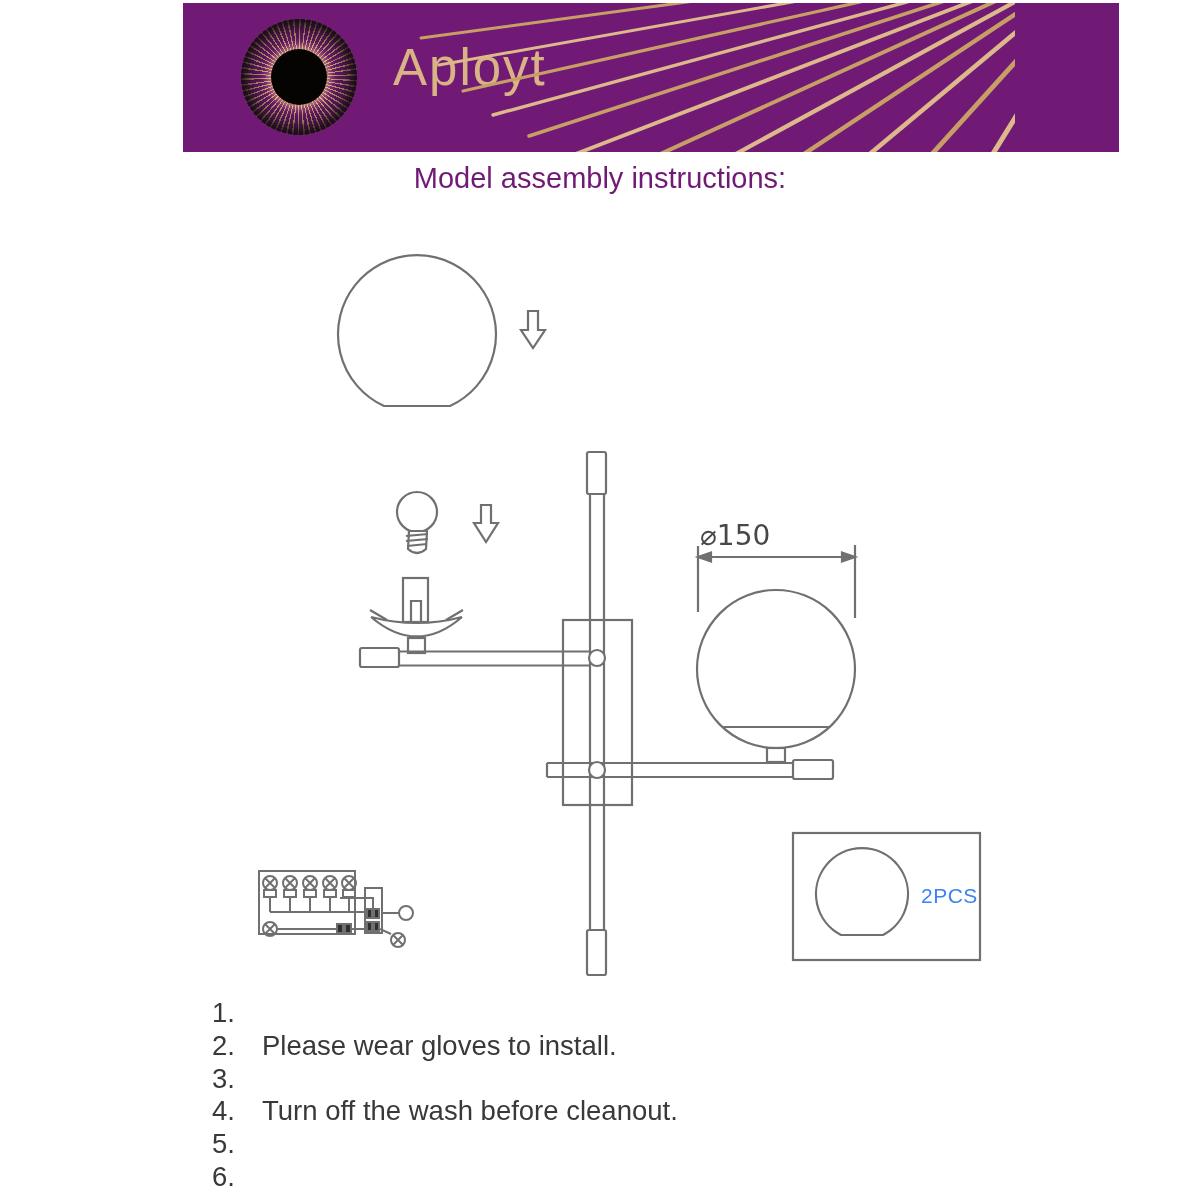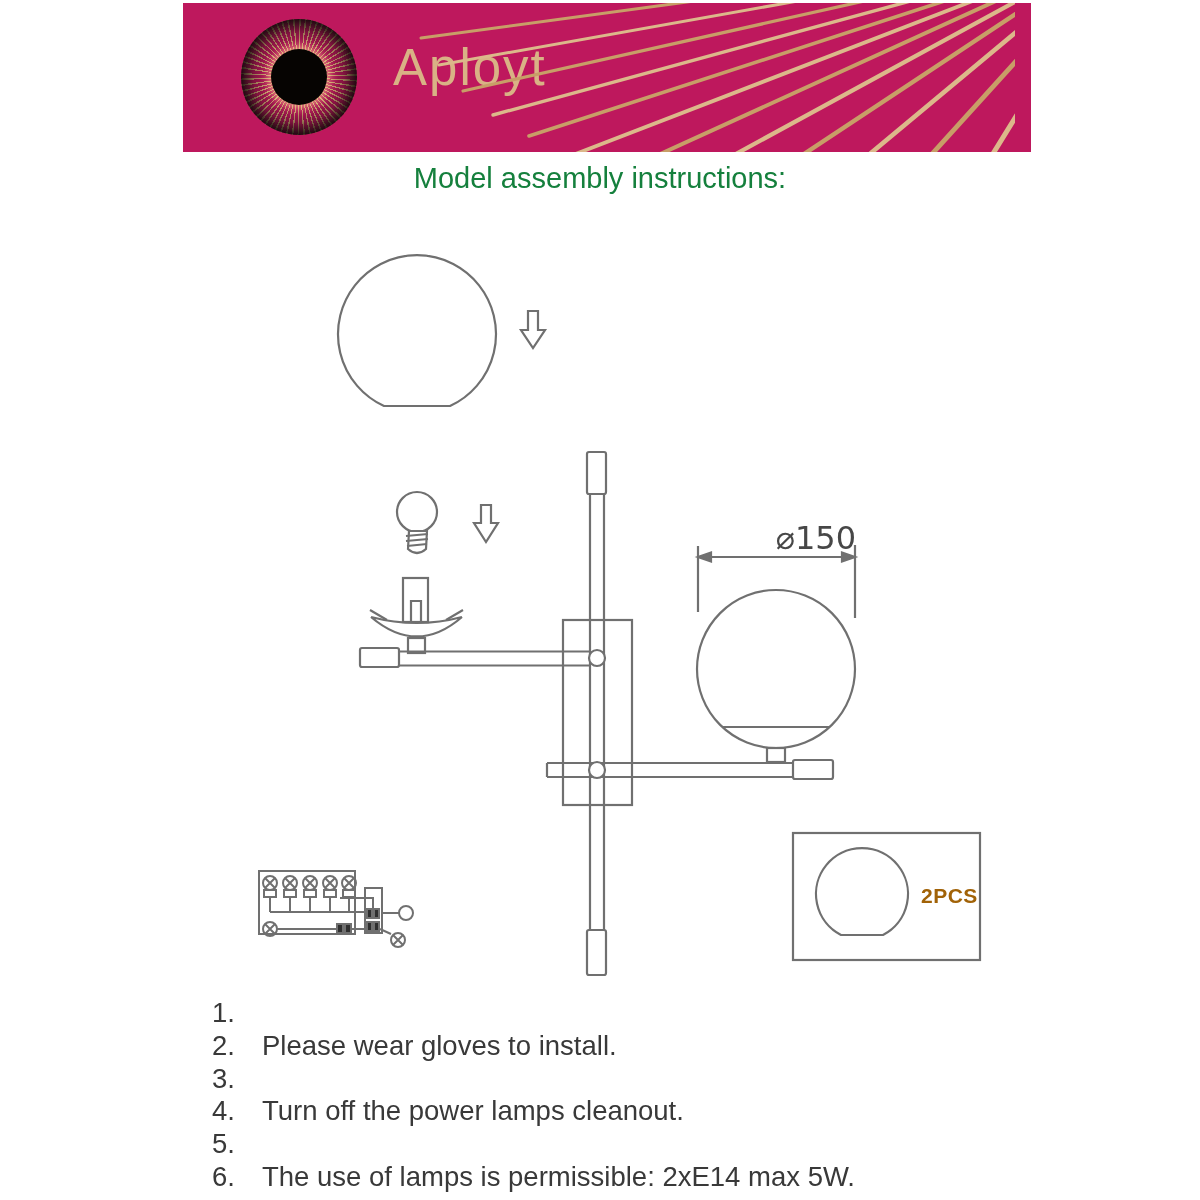--- a/index.html
+++ b/index.html
@@ -1,35 +1,35 @@
 <!DOCTYPE html>
 <html><head>
 <meta charset="utf-8">
 <style>
   html,body{margin:0;padding:0;background:#ffffff;}
   .page{position:relative;width:1200px;height:1200px;background:#ffffff;overflow:hidden;
         font-family:"Liberation Sans",sans-serif;}
   
-  .band{position:absolute;left:183px;top:3px;width:848px;height:149px;background:#be185d;overflow:hidden;}
+  .band{position:absolute;left:183px;top:3px;width:936px;height:149px;background:#701a75;overflow:hidden;}
   .sunburst{position:absolute;left:58px;top:16px;width:116px;height:116px;border-radius:50%;
             background:repeating-conic-gradient(rgba(222,181,122,0.95) 0deg 1.7deg, rgba(0,0,0,0) 1.7deg 5.8deg);}
   .sunfade{position:absolute;inset:0;border-radius:50%;
            background:radial-gradient(circle, rgba(12,9,7,0) 0 36%, rgba(12,9,7,0.35) 55%, #0c0907 74%);}
   .suncore{position:absolute;inset:30px;border-radius:50%;background:#060402;
            box-shadow:0 0 9px 2px rgba(236,197,138,0.85);}
   .brand{position:absolute;left:210px;top:34px;font-size:51px;line-height:1.2;letter-spacing:2px;
          color:#d9b285;font-weight:400;}
   .rays{position:absolute;left:0;top:0;}
   
-  .title{position:absolute;left:0;top:161px;width:1200px;text-align:center;color:#15803d;
+  .title{position:absolute;left:0;top:161px;width:1200px;text-align:center;color:#701a75;
          font-size:29px;line-height:34px;}
   
-  .dim-label{position:absolute;left:700px;top:519px;width:156px;text-align:right;font-size:32px;
+  .dim-label{position:absolute;left:700px;top:519px;width:156px;text-align:left;font-size:28px;
              color:#474747;font-family:"DejaVu Sans",sans-serif;}
-  .pcs-label{position:absolute;left:921px;top:884px;font-size:21px;font-weight:700;color:#a16207;
+  .pcs-label{position:absolute;left:921px;top:884px;font-size:21px;font-weight:400;color:#3b82f6;
              letter-spacing:0.5px;}
   .diagram-svg{position:absolute;left:0;top:0;}
   
   .list{position:absolute;left:212px;top:997px;width:880px;}
   .row{display:flex;font-size:27.5px;line-height:32.8px;color:#393939;}
   .row .num{width:50px;flex:0 0 50px;}
 </style>
 </head>
 <body>
 
@@ -178,24 +178,23 @@
     </div>
     <div class="row">
       <span class="num">2.</span>
       <span class="txt">Please wear gloves to install.</span>
     </div>
     <div class="row">
       <span class="num">3.</span>
     </div>
     <div class="row">
       <span class="num">4.</span>
-      <span class="txt">Turn off the power lamps cleanout.</span>
+      <span class="txt">Turn off the wash before cleanout.</span>
     </div>
     <div class="row">
       <span class="num">5.</span>
     </div>
     <div class="row">
       <span class="num">6.</span>
-      <span class="txt">The use of lamps is permissible: 2xE14 max 5W.</span>
     </div>
   </div>
 
 </div>
 
 </body></html>

